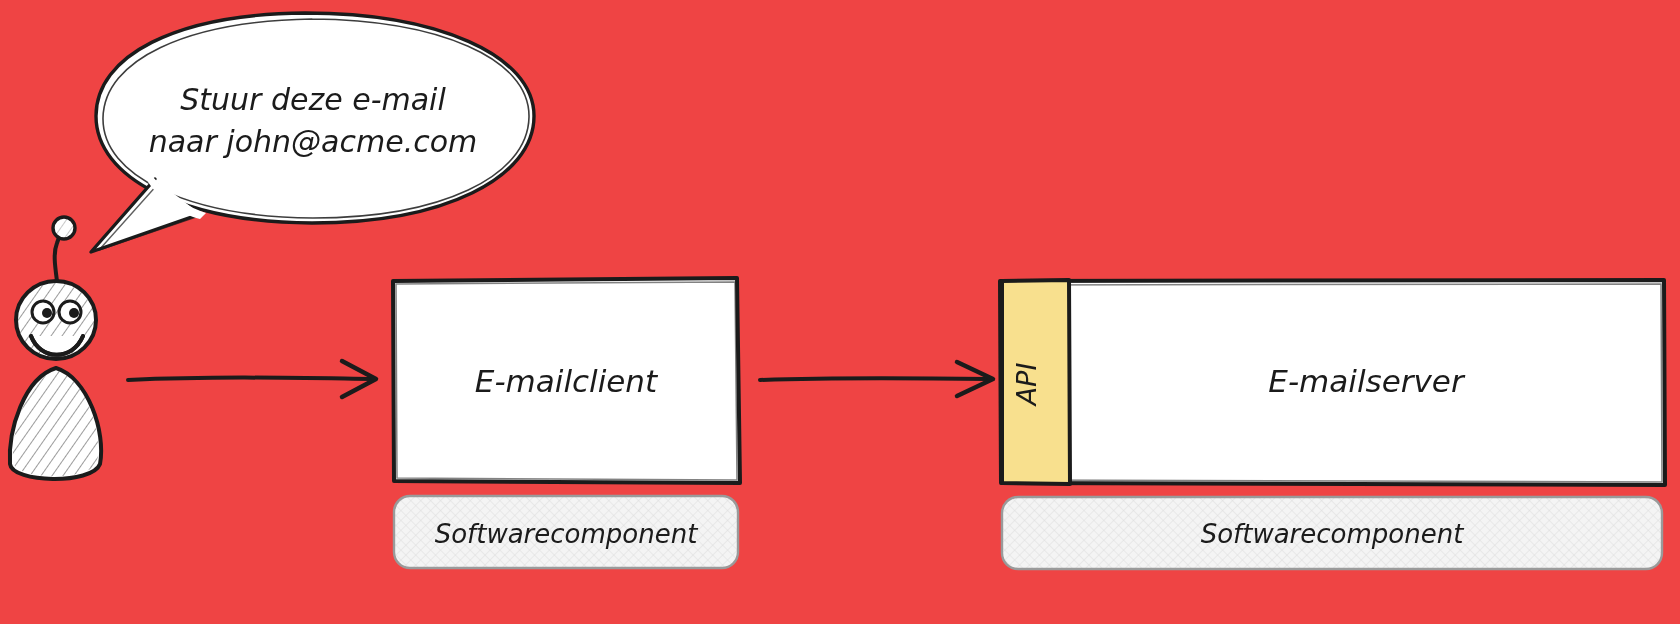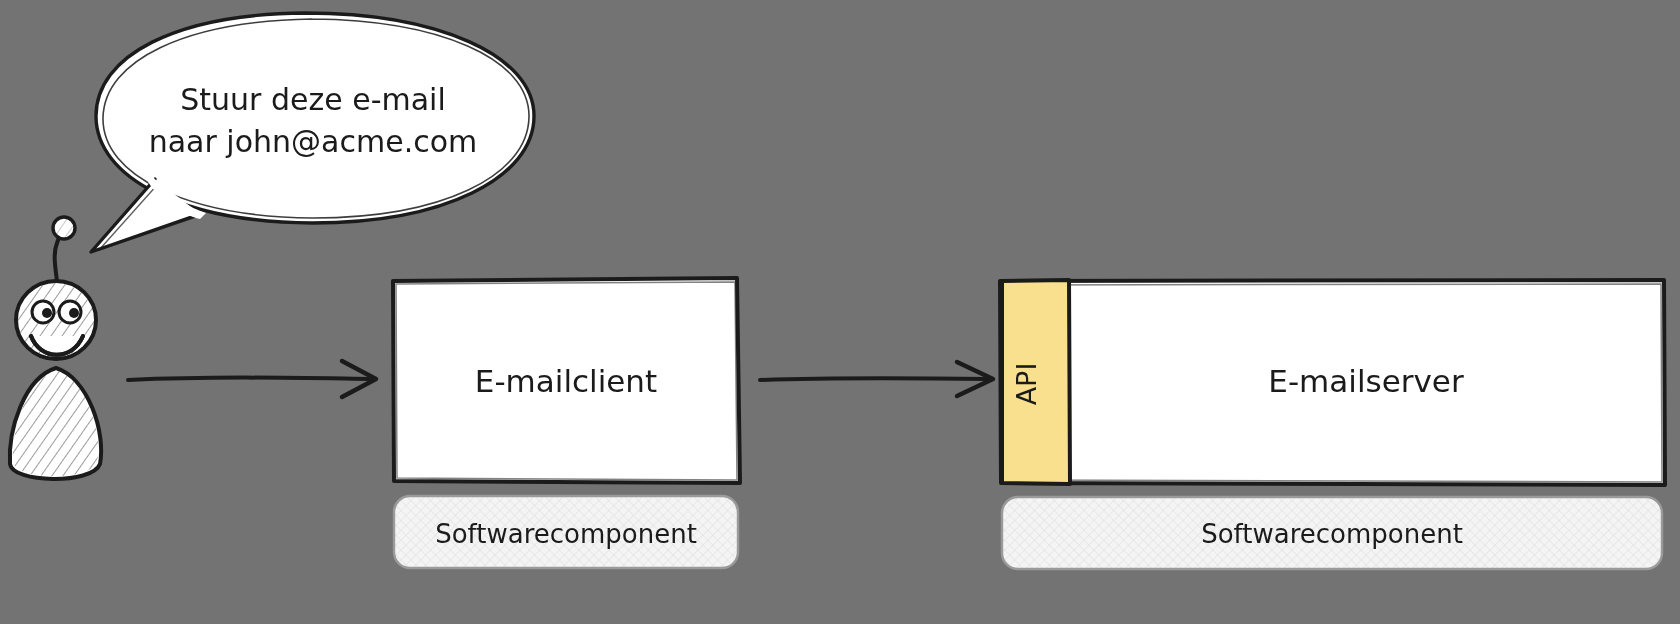--- a/index.html
+++ b/index.html
@@ -7,22 +7,23 @@
     padding: 0;
     background: #ffffff;
   }
   body {
     font-family: "DejaVu Sans", sans-serif;
   }
   #stage {
     position: relative;
     width: 1680px;
     height: 624px;
-    background: #737373;
+    background: #ef4444;
     overflow: hidden;
+    font-style: italic;
   }
   #stage svg.layer {
     position: absolute;
     top: 0;
     left: 0;
     width: 1680px;
     height: 624px;
   }
   .sketch-text {
     font-family: "DejaVu Sans", sans-serif;

